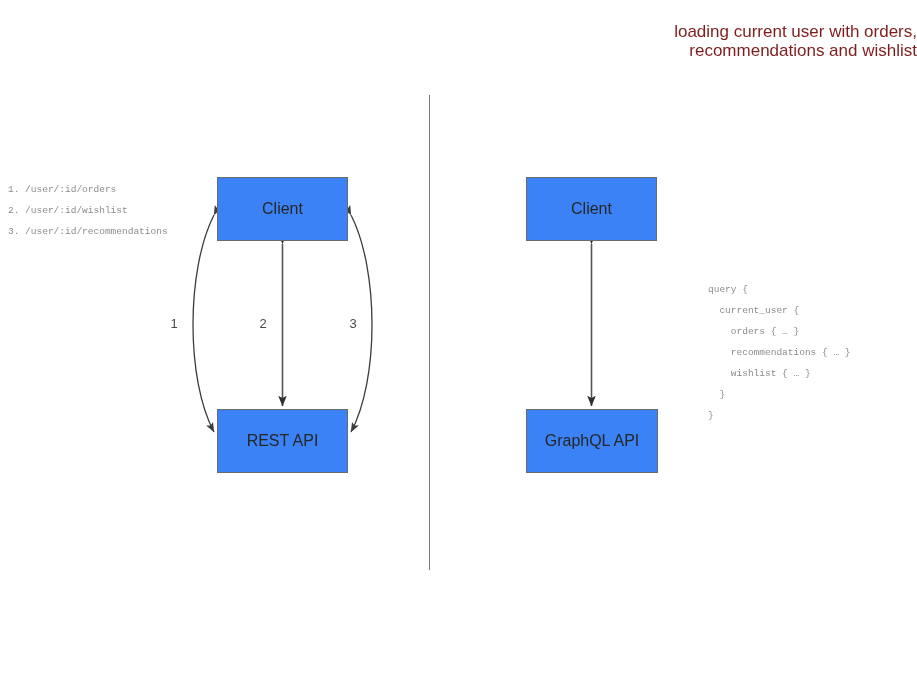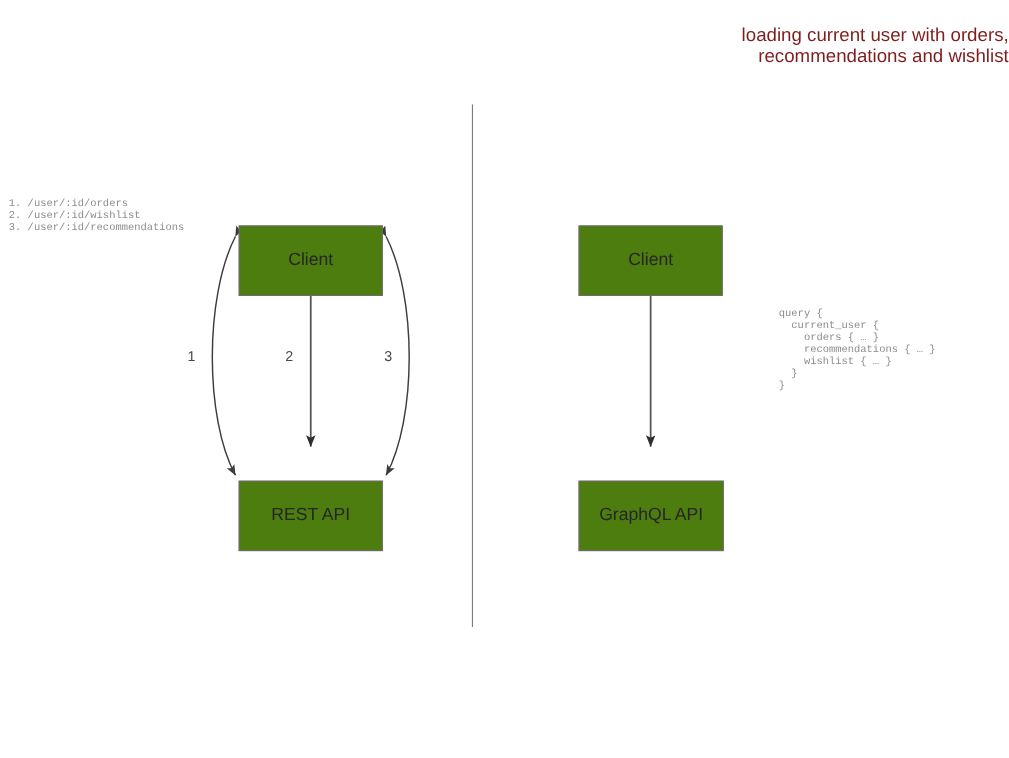--- a/index.html
+++ b/index.html
@@ -36,28 +36,27 @@
     top: 95px;
     width: 1px;
     height: 475px;
     background: #7a7a7a;
   }
 
   
   .node-box {
     position: absolute;
     box-sizing: border-box;
-    background: #4d7c0f;
+    background: #3b82f6;
     border: 1px solid #6b6b6b;
     display: flex;
     align-items: center;
     justify-content: center;
     font-size: 16px;
     color: #262626;
-    margin-top: 28px;
   }
   #node-rest-client  { left: 217px; top: 177px; width: 131px; height: 64px; }
   #node-rest-api     { left: 217px; top: 409px; width: 131px; height: 64px; }
   #node-gql-client   { left: 526px; top: 177px; width: 131px; height: 64px; }
   #node-gql-api      { left: 526px; top: 409px; width: 132px; height: 64px; }
 
   
   #arrow-layer {
     position: absolute;
     left: 0;
@@ -87,21 +86,21 @@
   }
   #edge-label-1 { left: 166px; top: 316px; }
   #edge-label-2 { left: 255px; top: 316px; }
   #edge-label-3 { left: 345px; top: 316px; }
 
   
   .code-note {
     position: absolute;
     font-family: "Liberation Mono", "DejaVu Sans Mono", monospace;
     font-size: 9.5px;
-    line-height: 11px;
+    line-height: 21px;
     color: #8c8c8c;
     white-space: pre;
   }
   #rest-endpoints-note { left: 8px; top: 179px; }
   #graphql-query-note  { left: 664px; top: 279px; margin-left: 44px; }
 </style>
 </head>
 <body>
 
 <div id="diagram-title">loading current user with orders,

